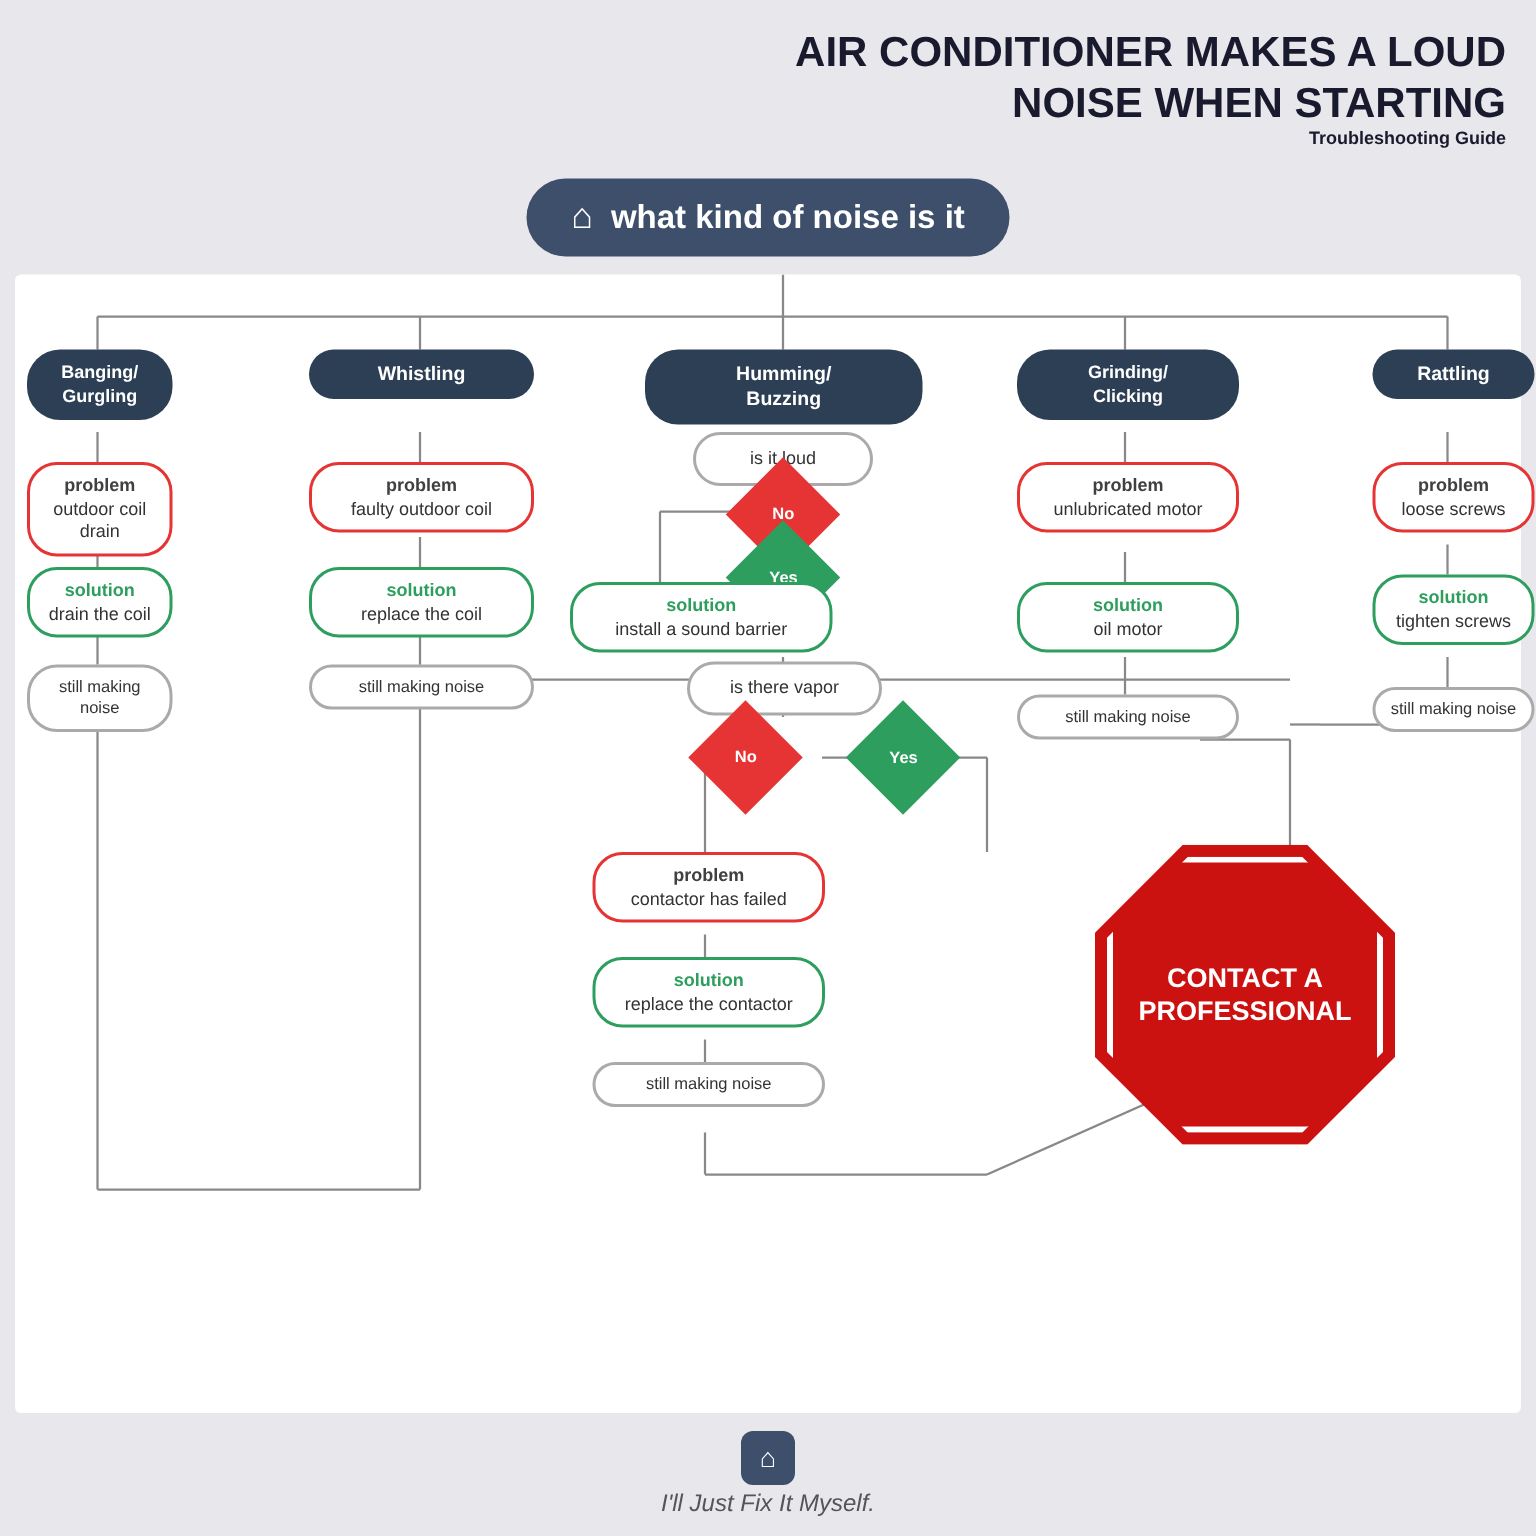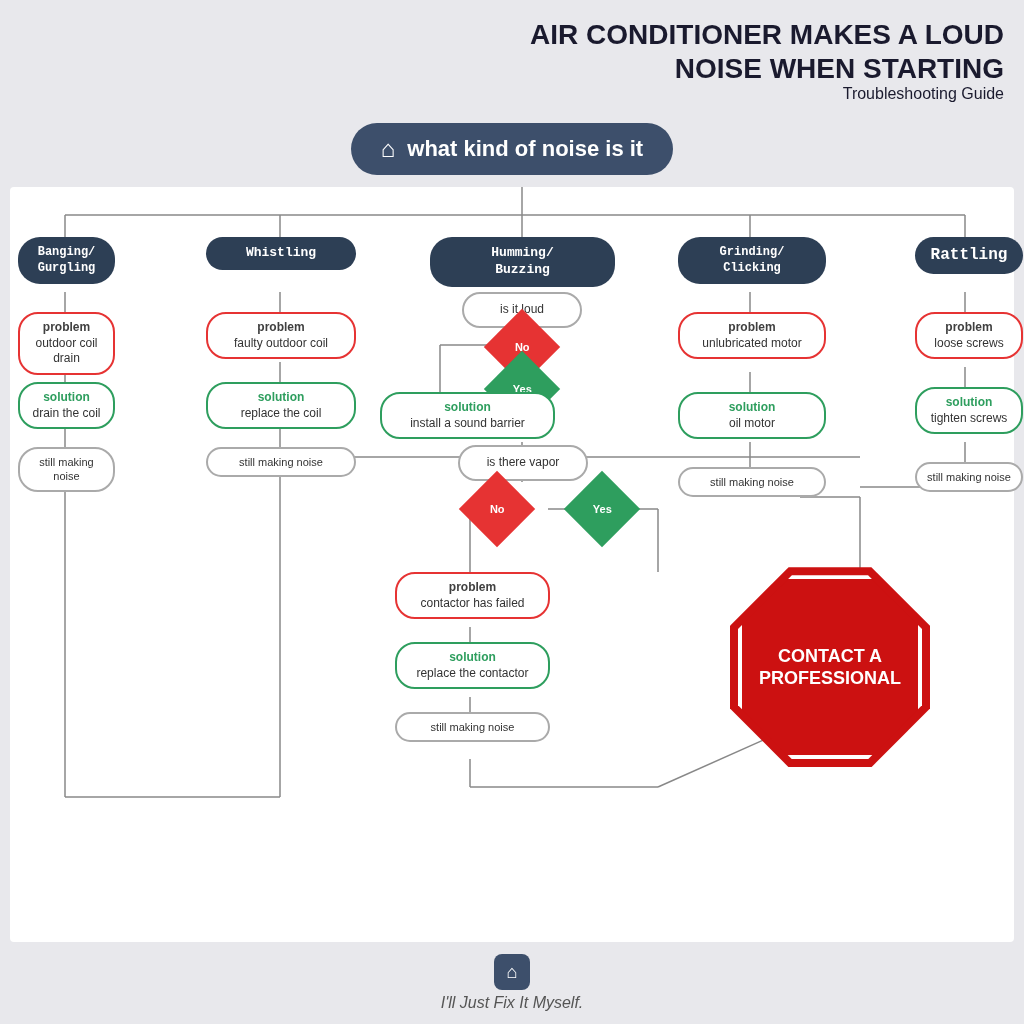--- a/index.html
+++ b/index.html
@@ -27,22 +27,22 @@
 
     .header h1 {
       font-size: 28px;
       font-weight: 900;
       color: #1a1a2e;
       text-transform: uppercase;
       line-height: 1.2;
     }
 
     .header h2 {
-      font-size: 16px;
-      font-weight: 400;
+      font-size: 12px;
+      font-weight: 700;
       color: #1a1a2e;
     }
 
     .start-node {
       background: #3d4f6b;
       color: white;
       border-radius: 30px;
       padding: 12px 30px;
       font-size: 22px;
       font-weight: 700;
@@ -107,21 +107,20 @@
       line-height: 1.3;
     }
 
     .node-category {
       background: #2d3f55;
       color: white;
       font-weight: 700;
       font-size: 13px;
       border-radius: 22px;
       padding: 8px 14px;
-      font-family: Liberation Mono, monospace;
     }
 
     .node-question {
       background: white;
       border: 2px solid #aaa;
       color: #333;
       border-radius: 20px;
       font-size: 12px;
     }
 
@@ -362,21 +361,21 @@
     </div>
     <div class="node node-solution" style="left:668px; top:205px; width:148px;">
       <span class="label-green">solution</span>
       <span>oil motor</span>
     </div>
     <div class="node node-still" style="left:668px; top:280px; width:148px;">
       <span>still making
 noise</span>
     </div>
 
-    <div class="node node-category" style="left:905px; top:50px; width:108px; font-size:16px;">
+    <div class="node node-category" style="left:905px; top:50px; width:108px; font-size:13px;">
       <span>Rattling</span>
     </div>
     <div class="node node-problem" style="left:905px; top:125px; width:108px;">
       <span class="label-red">problem</span>
       <span>loose screws</span>
     </div>
     <div class="node node-solution" style="left:905px; top:200px; width:108px;">
       <span class="label-green">solution</span>
       <span>tighten screws</span>
     </div>

